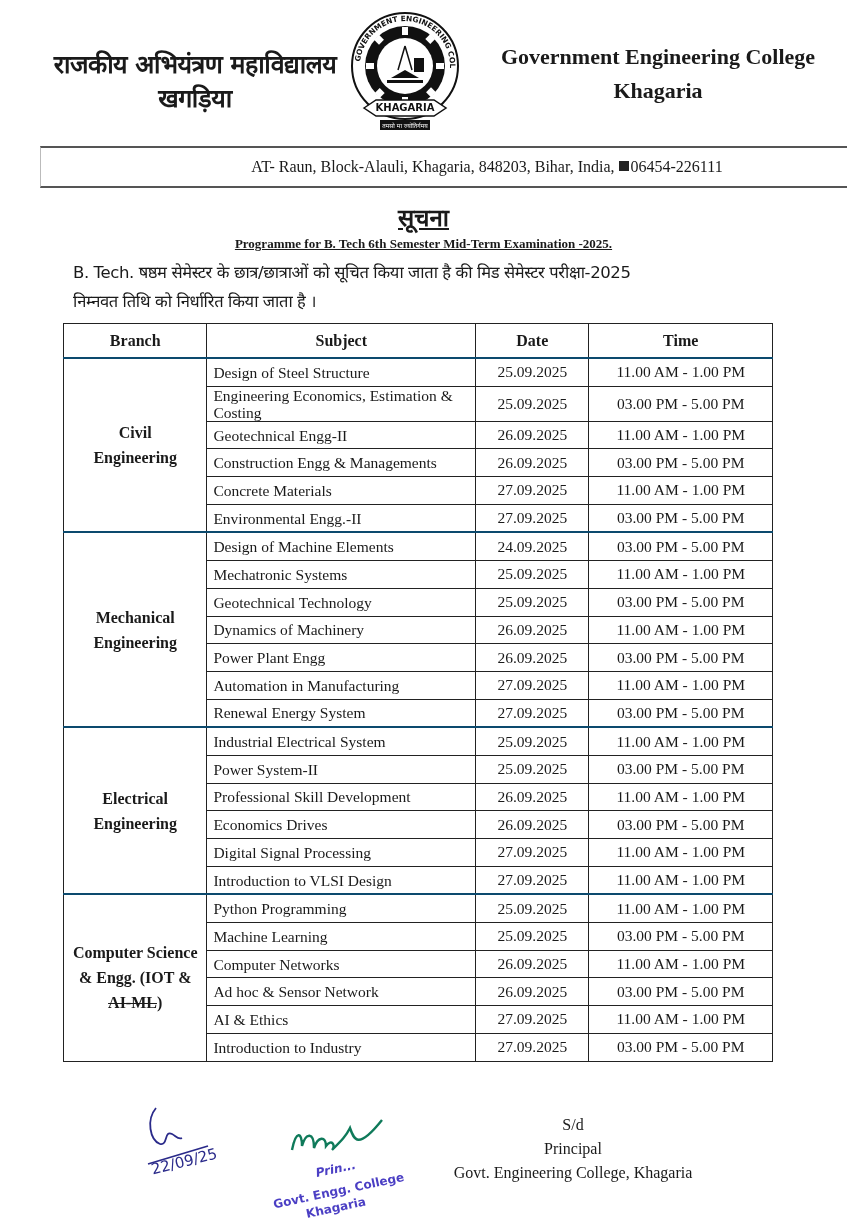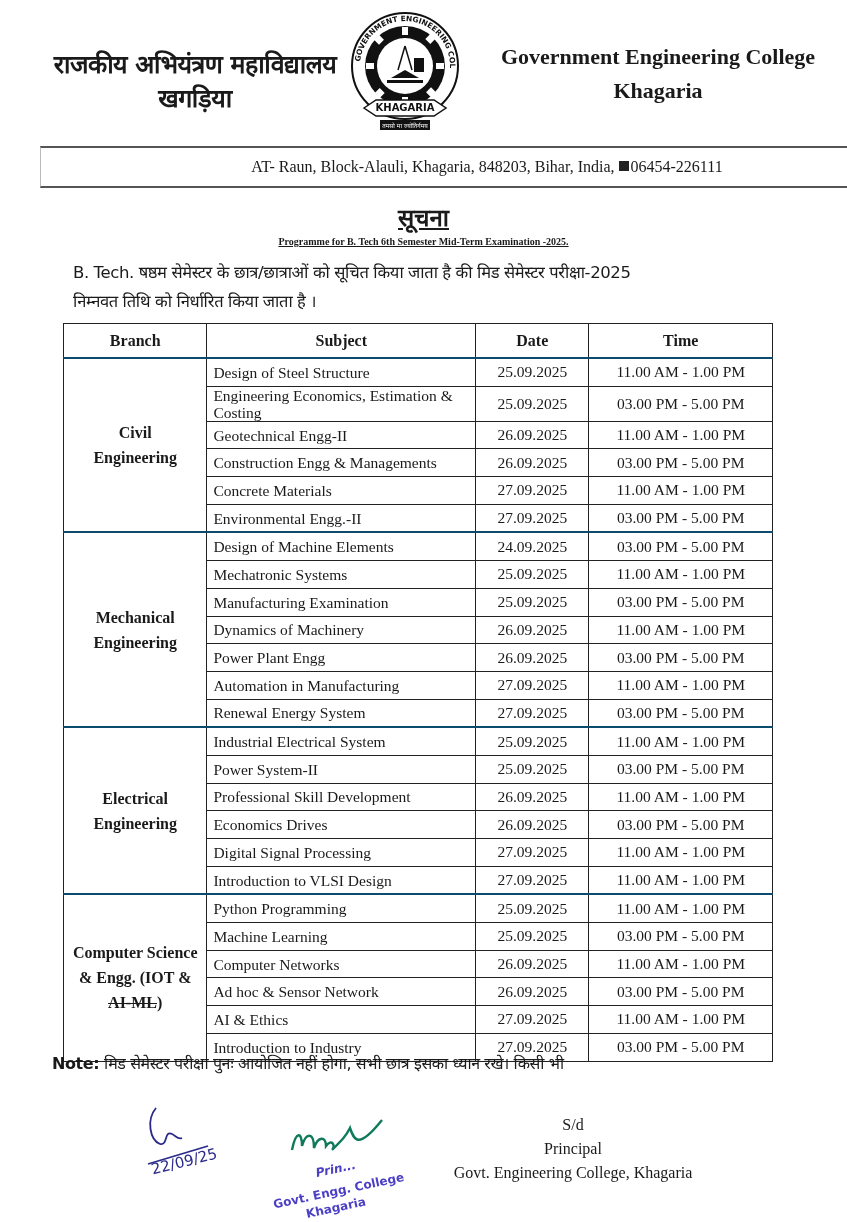--- a/index.html
+++ b/index.html
@@ -4,21 +4,21 @@
 <style>
   html, body { margin:0; padding:0; background:#fff; }
   body { width:847px; height:1222px; position:relative; overflow:hidden; color:#1a1a1a; font-family:"Liberation Serif", serif; }
   .abs { position:absolute; }
   .hindi-title { left:30px; top:48px; width:330px; text-align:center; font-family:"DejaVu Sans", sans-serif; font-weight:bold; font-size:25px; line-height:34px; letter-spacing:-0.5px; }
   .eng-title { left:478px; top:40px; width:360px; text-align:center; font-weight:bold; font-size:22px; line-height:34px; }
   .logo { left:346px; top:8px; width:118px; height:126px; }
   .addr-box { left:40px; top:146px; width:808px; height:38px; border-top:2px solid #555; border-bottom:2px solid #555; border-left:1px solid #bbb; border-right:1px solid #bbb; text-align:center; line-height:38px; font-size:16px;padding-left:42px; }
   .phone-icon { display:inline-block; width:10px; height:10px; background:#222; margin-right:2px; vertical-align:middle; position:relative; top:-2px; }
   .notice-title { left:0; width:847px; top:200px; text-align:center; font-family:"DejaVu Sans", sans-serif; font-weight:bold; font-size:24px; text-decoration:underline; }
-  .prog-title { left:0; width:847px; top:236px; text-align:center; font-weight:bold; font-size:10px; text-decoration:underline; }
+  .prog-title { left:0; width:847px; top:236px; text-align:center; font-weight:bold; font-size:13px; text-decoration:underline; }
   .intro { left:73px; top:258px; width:700px; font-family:"DejaVu Sans", sans-serif; font-size:16.5px; line-height:29px; letter-spacing:-0.4px; }
   table.sched { position:absolute; left:63px; top:323px; width:710px; border-collapse:collapse; font-size:15.5px; }
   table.sched th, table.sched td { border:1px solid #222; padding:0 6px; height:26.7px; }
   table.sched th { font-weight:bold; font-size:16px; height:33px; }
   table.sched tr.grp-start td { border-top:2px solid #0c4a6e; }
   td.branch { text-align:center; font-weight:bold; font-size:16px; line-height:25px; width:130px;margin-top:40px; }
   td.subj { text-align:left; width:255px; line-height:17px; }
   td.date { text-align:center; width:100px; }
   td.time { text-align:center; width:170px; }
   .strike { text-decoration:line-through; }
@@ -133,21 +133,21 @@
         <td class="subj">Design of Machine Elements</td>
         <td class="date">24.09.2025</td>
         <td class="time">03.00 PM - 5.00 PM</td>
       </tr>
       <tr>
         <td class="subj">Mechatronic  Systems</td>
         <td class="date">25.09.2025</td>
         <td class="time">11.00 AM - 1.00 PM</td>
       </tr>
       <tr>
-        <td class="subj">Manufacturing Examination</td>
+        <td class="subj">Geotechnical Technology</td>
         <td class="date">25.09.2025</td>
         <td class="time">03.00 PM - 5.00 PM</td>
       </tr>
       <tr>
         <td class="subj">Dynamics of Machinery</td>
         <td class="date">26.09.2025</td>
         <td class="time">11.00 AM - 1.00 PM</td>
       </tr>
       <tr>
         <td class="subj">Power Plant Engg</td>
@@ -230,21 +230,20 @@
       </tr>
       <tr>
         <td class="subj">Introduction to Industry</td>
         <td class="date">27.09.2025</td>
         <td class="time">03.00 PM - 5.00 PM</td>
       </tr>
     </tbody>
 </table>
 
 <div class="abs note">
-  <div><b>Note:</b><span> मिड सेमेस्टर परीक्षा पुनः आयोजित नहीं होगा, सभी छात्र इसका ध्यान रखे।  किसी भी</span></div>
 </div>
 
 <div class="abs sig1">
   <svg width="120" height="80" viewBox="0 0 120 80">
     <path d="M18 8 C8 20 12 40 22 44 C30 46 26 30 34 34 C38 36 40 40 44 38" fill="none" stroke="#2a2a8a" stroke-width="1.8"></path>
     <path d="M10 64 L70 46" stroke="#2a2a8a" stroke-width="1.8"></path>
     <text x="12" y="68" font-family="DejaVu Sans, sans-serif" font-size="15" fill="#2a2a8a" transform="rotate(-14 40 60)">22/09/25</text>
   </svg>
 </div>
 

